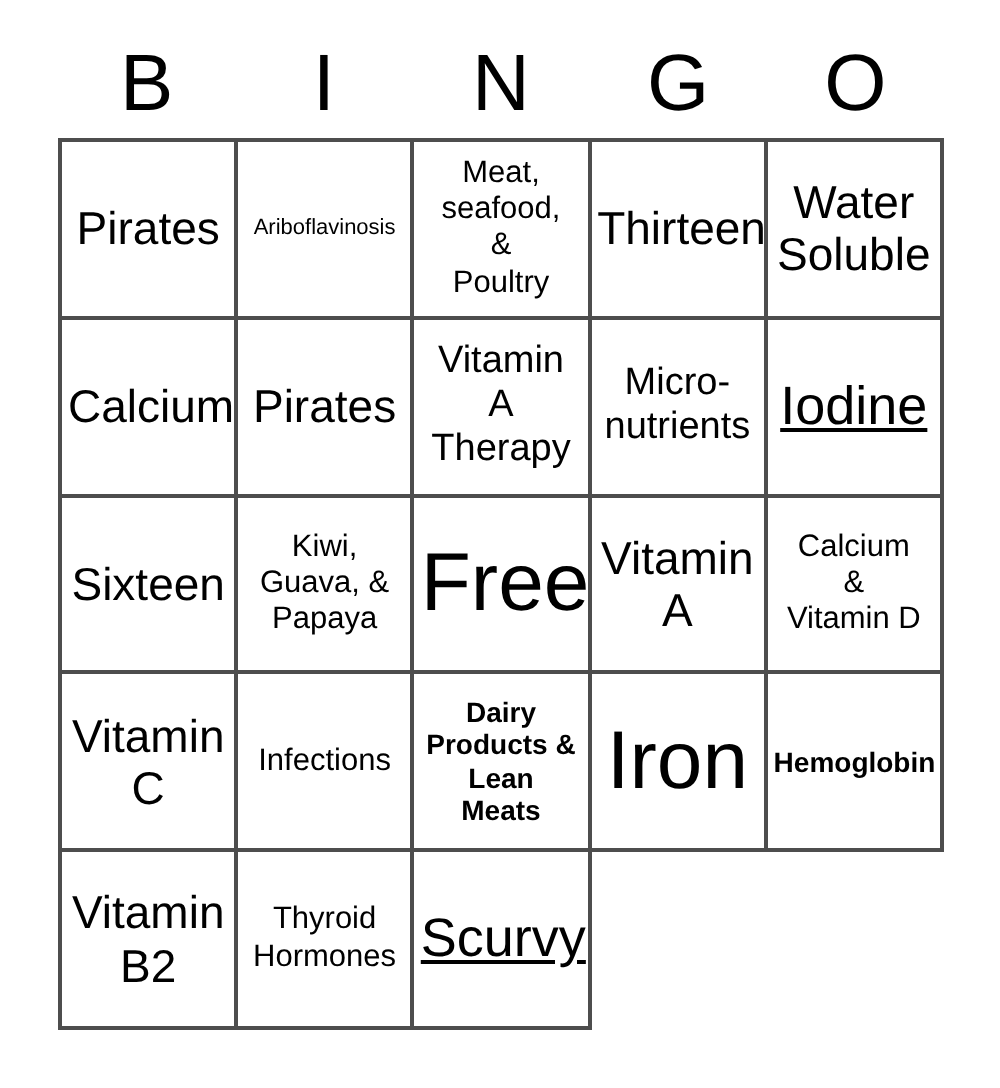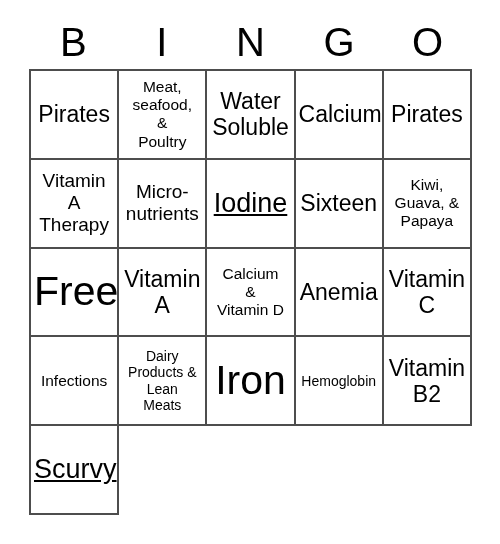--- a/index.html
+++ b/index.html
@@ -76,21 +76,21 @@
   .bingo-cell .cell-text {
     display: block;
     width: 100%;
     line-height: 1.14;
     white-space: pre-line;
     word-break: normal;
   }
 
   
   .fs-xs  .cell-text { font-size: 11px; line-height: 1.18; }
-  .fs-s   .cell-text { font-size: 14px; line-height: 1.18; }
+  .fs-s   .cell-text { font-size: 14px; line-height: 1.18; font-weight: bold; }
   .fs-m   .cell-text { font-size: 15.5px; line-height: 1.18; }
   .fs-l   .cell-text { font-size: 19px; line-height: 1.16; }
   .fs-xl  .cell-text { font-size: 23px; line-height: 1.14; }
   .fs-2xl .cell-text { font-size: 27px; line-height: 1.12; text-decoration: underline; }
   .fs-3xl .cell-text { font-size: 41px; line-height: 1.1; }
 </style>
 </head>
 <body>
 
 <div id="bingo-card">
@@ -100,25 +100,31 @@
     <div class="header-letter">I</div>
     <div class="header-letter">N</div>
     <div class="header-letter">G</div>
     <div class="header-letter">O</div>
   </div>
 
   <div id="bingo-grid">
       <div class="bingo-cell fs-xl">
         <span class="cell-text">Pirates</span>
       </div>
+      <div class="bingo-cell fs-xs">
+        <span class="cell-text">Ariboflavinosis</span>
+      </div>
       <div class="bingo-cell fs-m">
         <span class="cell-text">Meat,
 seafood,
 &amp;
 Poultry</span>
+      </div>
+      <div class="bingo-cell fs-xl">
+        <span class="cell-text">Thirteen</span>
       </div>
       <div class="bingo-cell fs-xl">
         <span class="cell-text">Water
 Soluble</span>
       </div>
       <div class="bingo-cell fs-xl">
         <span class="cell-text">Calcium</span>
       </div>
       <div class="bingo-cell fs-xl">
         <span class="cell-text">Pirates</span>
@@ -149,23 +155,20 @@
       <div class="bingo-cell fs-xl">
         <span class="cell-text">Vitamin
 A</span>
       </div>
       <div class="bingo-cell fs-m">
         <span class="cell-text">Calcium
 &amp;
 Vitamin D</span>
       </div>
       <div class="bingo-cell fs-xl">
-        <span class="cell-text">Anemia</span>
-      </div>
-      <div class="bingo-cell fs-xl">
         <span class="cell-text">Vitamin
 C</span>
       </div>
       <div class="bingo-cell fs-m">
         <span class="cell-text">Infections</span>
       </div>
       <div class="bingo-cell fs-s">
         <span class="cell-text">Dairy
 Products &amp;
 Lean
@@ -174,18 +177,22 @@
       <div class="bingo-cell fs-3xl">
         <span class="cell-text">Iron</span>
       </div>
       <div class="bingo-cell fs-s">
         <span class="cell-text">Hemoglobin</span>
       </div>
       <div class="bingo-cell fs-xl">
         <span class="cell-text">Vitamin
 B2</span>
       </div>
+      <div class="bingo-cell fs-m">
+        <span class="cell-text">Thyroid
+Hormones</span>
+      </div>
       <div class="bingo-cell fs-2xl">
         <span class="cell-text">Scurvy</span>
       </div>
     </div>
 
 </div>
 
 </body></html>

